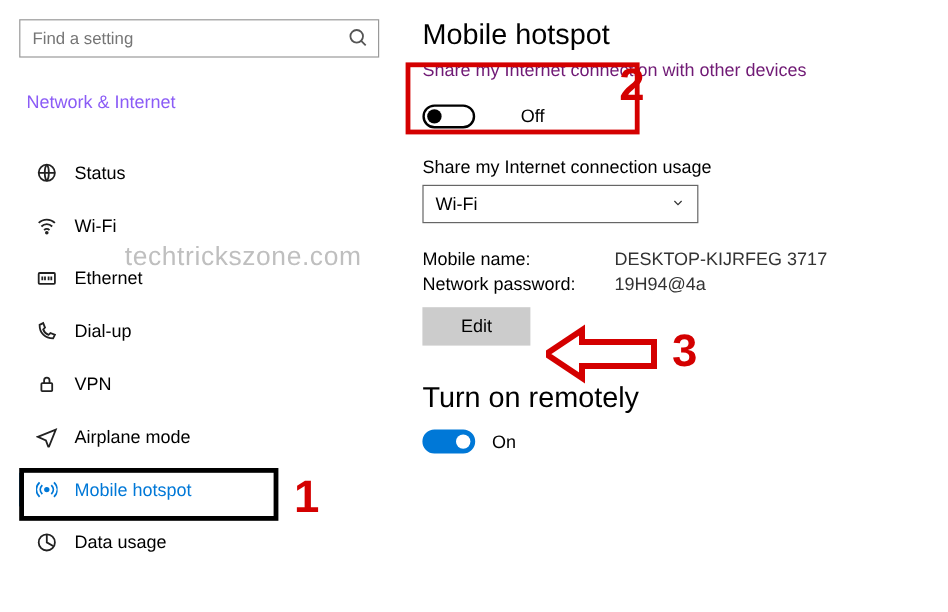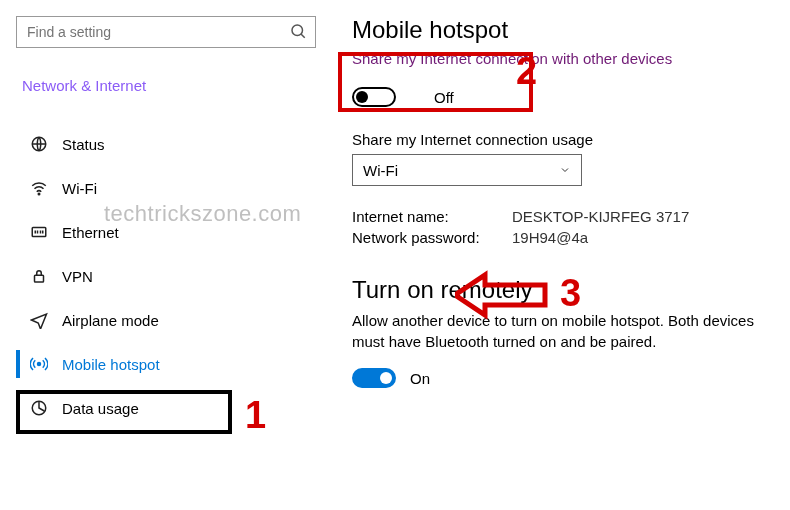--- a/index.html
+++ b/index.html
@@ -140,20 +140,28 @@
     <div class="nav-item">
       <span class="nicon">
         <svg class="icon" viewBox="0 0 24 24" fill="none" stroke="#222" stroke-width="2">
             <rect x="3" y="6" width="18" height="12" rx="1"></rect>
             <path d="M7 10v4M10 10v4M14 10v4M17 10v4"></path>
           </svg>
       </span>
       <span class="nlabel">Ethernet</span>
     </div>
 
+    <div class="nav-item">
+      <span class="nicon">
+        <svg class="icon" viewBox="0 0 24 24" fill="none" stroke="#222" stroke-width="2">
+            <path d="M4 5c0 9 6 15 15 15l2-4-5-2-2 2c-3-1-5-3-6-6l2-2-2-5-4 2z"></path>
+          </svg>
+      </span>
+      <span class="nlabel">Dial-up</span>
+    </div>
 
     <div class="nav-item">
       <span class="nicon">
         <svg class="icon" viewBox="0 0 24 24" fill="none" stroke="#222" stroke-width="2">
             <rect x="6" y="11" width="12" height="9" rx="1"></rect>
             <path d="M9 11V8a3 3 0 0 1 6 0v3"></path>
           </svg>
       </span>
       <span class="nlabel">VPN</span>
     </div>
@@ -204,31 +212,31 @@
       <span>Wi-Fi</span>
       <span>
         <svg width="12" height="12" viewBox="0 0 24 24" fill="none" stroke="#333" stroke-width="2">
             <path d="M6 9l6 6 6-6"></path>
           </svg>
       </span>
     </div>
 
     <div style="height:18px;"></div>
     <div class="kv">
-      <div class="k">Internet name:</div>
+      <div class="k">Mobile name:</div>
       <div class="v">DESKTOP-KIJRFEG 3717</div>
     </div>
     <div class="kv">
       <div class="k">Network password:</div>
       <div class="v">19H94@4a</div>
     </div>
 
+    <button class="edit-btn">Edit</button>
 
     <h1 class="sub-h">Turn on remotely</h1>
-    <div class="desc">Allow another device to turn on mobile hotspot. Both devices must have Bluetooth turned on and be paired.</div>
     <div class="toggle-row">
       <div class="toggle on">
           <div class="knob"></div>
         </div>
       <span class="toggle-label">On</span>
     </div>
   </div>
 </div>
 
 <div class="watermark">techtrickszone.com</div>

